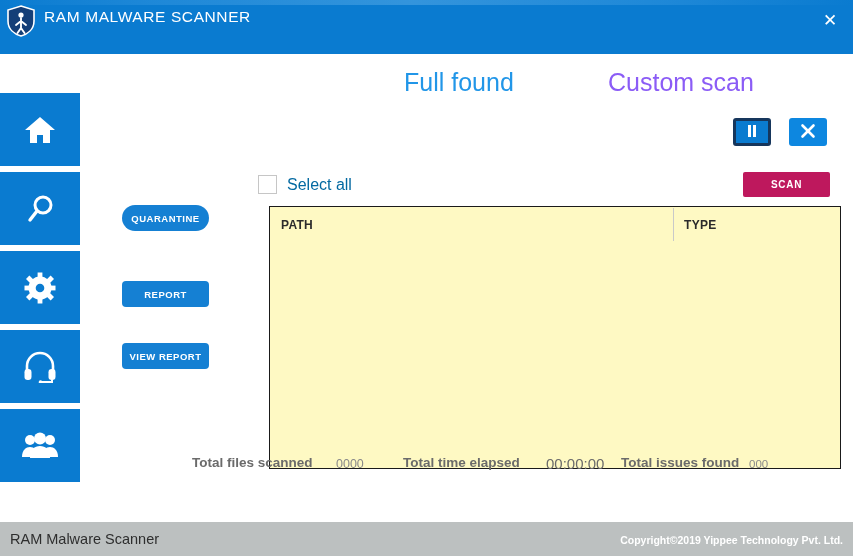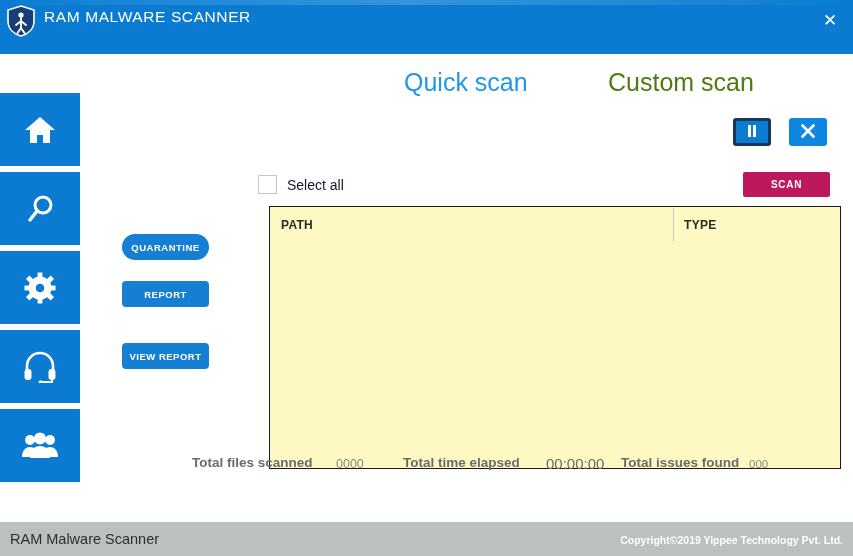--- a/index.html
+++ b/index.html
@@ -86,21 +86,21 @@
     position: absolute; top: 14px;
     font-size: 25px;
     font-weight: 400;
     cursor: pointer;
     white-space: nowrap;
     background: none; border: none; padding: 0;
     font-family: "Liberation Sans", sans-serif;
   }
   .tab-quick  { left: 93px;  color: #b8b8b8; }
   .tab-full   { left: 322px; color: #2196e8; }
-  .tab-custom { left: 526px; color: #4d7c0f; }
+  .tab-custom { left: 526px; color: #8b5cf6; }
 
   
   .ctrl-pause {
     position: absolute; left: 651px; top: 64px;
     width: 38px; height: 28px;
     background: #0a7bd0;
     border: 3px solid #16365c;
     border-radius: 3px;
     display: flex; align-items: center; justify-content: center;
     cursor: pointer; padding: 0;
@@ -121,21 +121,21 @@
     display: flex; align-items: center; gap: 10px;
     cursor: pointer;
   }
   .checkbox {
     width: 19px; height: 19px;
     border: 1px solid #c6c6c6;
     background: #ffffff;
     display: inline-block;
   }
   .selectall-label {
-    font-size: 14px; color: #0f172a;
+    font-size: 16px; color: #0369a1;
   }
 
   .scan-btn {
     position: absolute; left: 661px; top: 118px;
     width: 87px; height: 25px;
     background: #be185d;
     color: #ffffff;
     border: none; border-radius: 2px;
     font-size: 10px; font-weight: bold; letter-spacing: .7px;
     cursor: pointer;
@@ -146,21 +146,21 @@
   .act-btn {
     position: absolute; left: 40px;
     width: 87px; height: 26px;
     background: #1580d3;
     color: #ffffff;
     border: none; border-radius: 4px;
     font-size: 9.5px; font-weight: bold; letter-spacing: .5px;
     cursor: pointer;
     font-family: "Liberation Sans", sans-serif;
   }
-  .act-quarantine { top: 180px; border-radius: 13px; }
+  .act-quarantine { top: 151px; border-radius: 13px; }
   .act-delete     { top: 227px; }
   .act-report     { top: 289px; }
 
   
   .table-box {
     position: absolute; left: 187px; top: 152px;
     width: 572px; height: 263px;
     border: 1px solid #1a1a1a;
     background: #fef9c3;
   }
@@ -299,21 +299,21 @@
             <path d="M8 26 C8 17.5 12.5 14 18 14 C23.5 14 28 17.5 28 26 Z"></path>
           </g>
         </svg>
       </span>
     </div>
   </div>
 
   <div class="main">
 
     <div class="tabs">
-      <button class="tab tab-full">Quick scan</button>
+      <button class="tab tab-full">Full found</button>
       <button class="tab tab-custom">Custom scan</button>
     </div>
 
     <button class="ctrl-pause">
       <span>
         <svg width="12" height="14" viewBox="0 0 12 14">
           <rect x="2" y="1" width="3" height="12" fill="#ffffff"></rect>
           <rect x="7" y="1" width="3" height="12" fill="#ffffff"></rect>
         </svg>
       </span>

